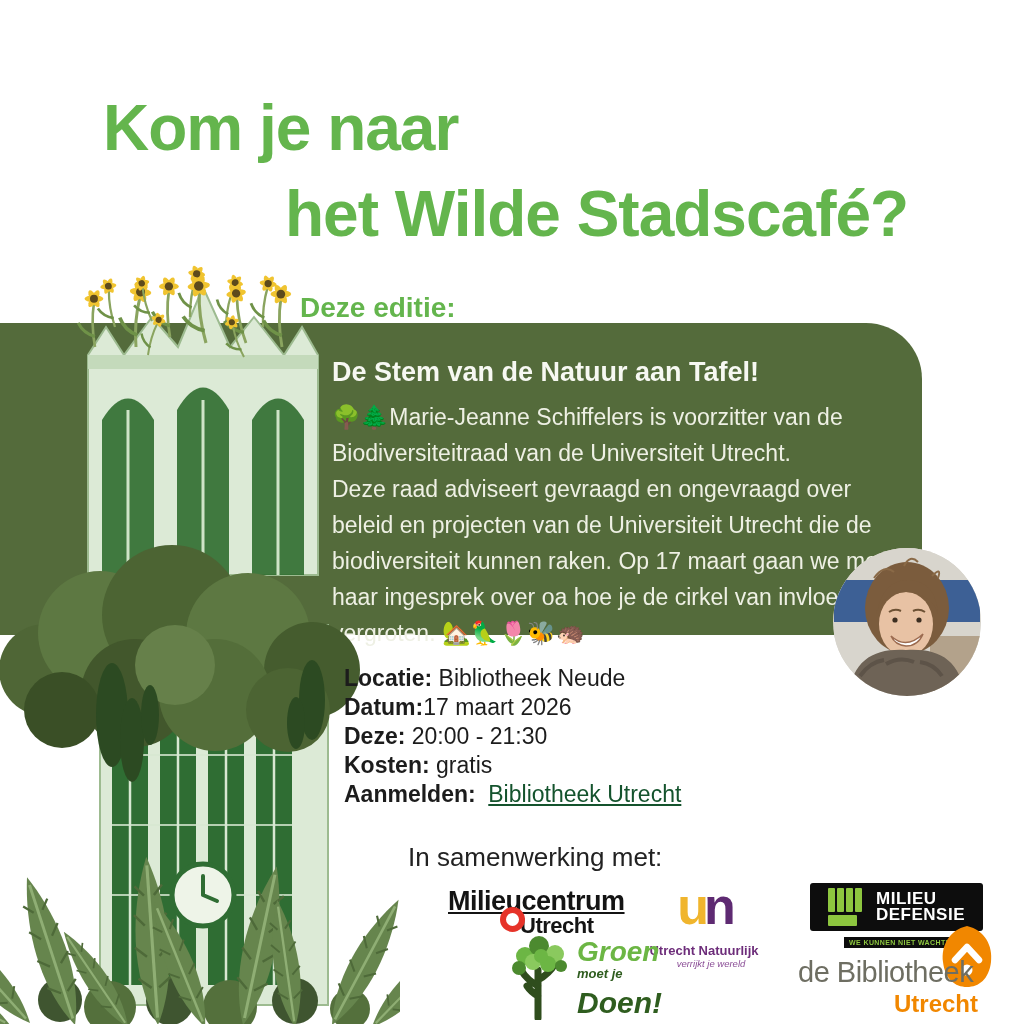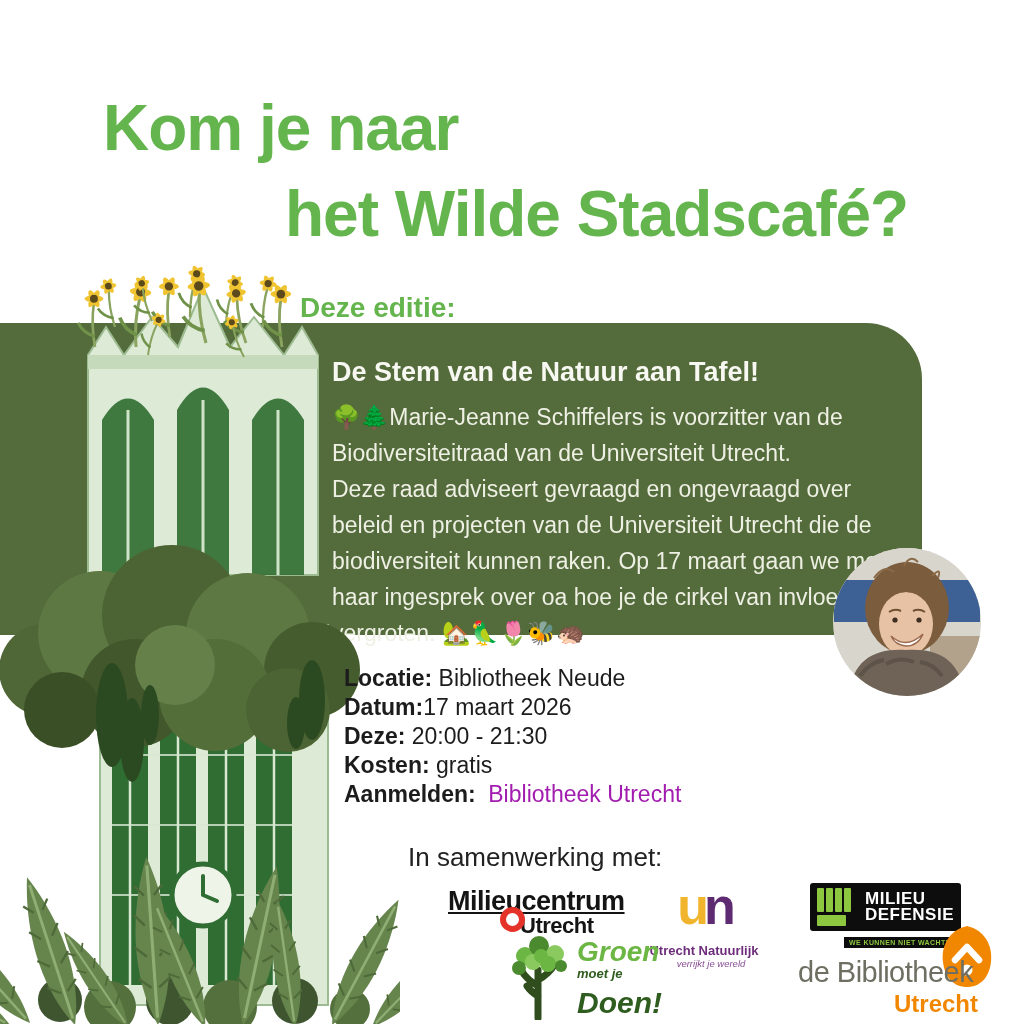--- a/index.html
+++ b/index.html
@@ -27,21 +27,21 @@
     color:#eef0e4;font-size:23px;line-height:36px;white-space:pre-line;
   }
   
   .portrait{
     position:absolute;left:833px;top:548px;width:148px;height:148px;
     border-radius:50%;overflow:hidden;background:#d8d5cd;
   }
   
   .details{position:absolute;left:344px;top:664px;font-size:23px;color:#1c1c1c;line-height:29px;}
   .details .lbl{font-weight:700;}
-  .details .link{color:#a21caf;margin-left:0.55em;cursor:pointer;}
+  .details .link{text-decoration:underline;color:#14532d;margin-left:0.55em;cursor:pointer;}
   
   .partners-heading{position:absolute;left:408px;top:842px;font-size:26px;color:#222222;}
   
   .mc{position:absolute;left:448px;top:886px;width:185px;color:#141414;}
   .mc .l1{font-weight:800;font-size:27px;letter-spacing:-0.5px;text-decoration:underline;}
   .mc .l2{font-weight:800;font-size:22px;margin:-4px 0 0 72px;letter-spacing:-0.5px;}
   .mc .dot{
     position:absolute;left:52px;top:21px;width:13px;height:13px;border-radius:50%;
     border:6px solid #e63329;background:#ffffff;
   }
@@ -53,21 +53,21 @@
   .un .name{color:#6d2d7a;font-weight:800;font-size:13px;margin-top:11px;}
   .un .tag{color:#8a4d96;font-style:italic;font-size:9.5px;padding-left:14px;}
   
   .gd{position:absolute;left:505px;top:930px;width:175px;height:90px;}
   .gd .txt{position:absolute;left:72px;top:8px;width:110px;font-style:italic;}
   .gd .w1{color:#6cb644;font-weight:800;font-size:28px;line-height:1;}
   .gd .w2{color:#2f5d1f;font-weight:700;font-size:13px;display:inline-block;vertical-align:super;}
   .gd .w3{color:#2f5d1f;font-weight:800;font-size:30px;display:inline-block;line-height:1;}
   
   .md{position:absolute;left:810px;top:883px;}
-  .md .box{background:#0d0d0d;border-radius:3px;padding:5px 7px;display:flex;gap:6px;align-items:center;}
+  .md .box{background:#0d0d0d;border-radius:3px;padding:5px 18px;display:flex;gap:6px;align-items:center;}
   .md .bars{display:flex;flex-wrap:wrap;width:42px;gap:2px;}
   .md .vbar{width:7px;height:24px;background:#8dc63f;border-radius:1px;}
   .md .hbar{width:29px;height:11px;background:#8dc63f;border-radius:1px;margin-top:1px;}
   .md .words{color:#ffffff;font-weight:800;font-size:17px;line-height:0.95;letter-spacing:0.5px;}
   .md .chip{background:#0d0d0d;color:#8dc63f;font-weight:700;font-size:7px;
     padding:2px 5px;margin:2px 0 0 34px;display:inline-block;letter-spacing:0.4px;}
   
   .bib{position:absolute;left:798px;top:924px;width:200px;}
   .bib .pebble{position:absolute;left:142px;top:0px;}
   .bib .name{position:absolute;left:0;top:32px;color:#6e6e62;font-size:29px;letter-spacing:-0.5px;white-space:nowrap;}

